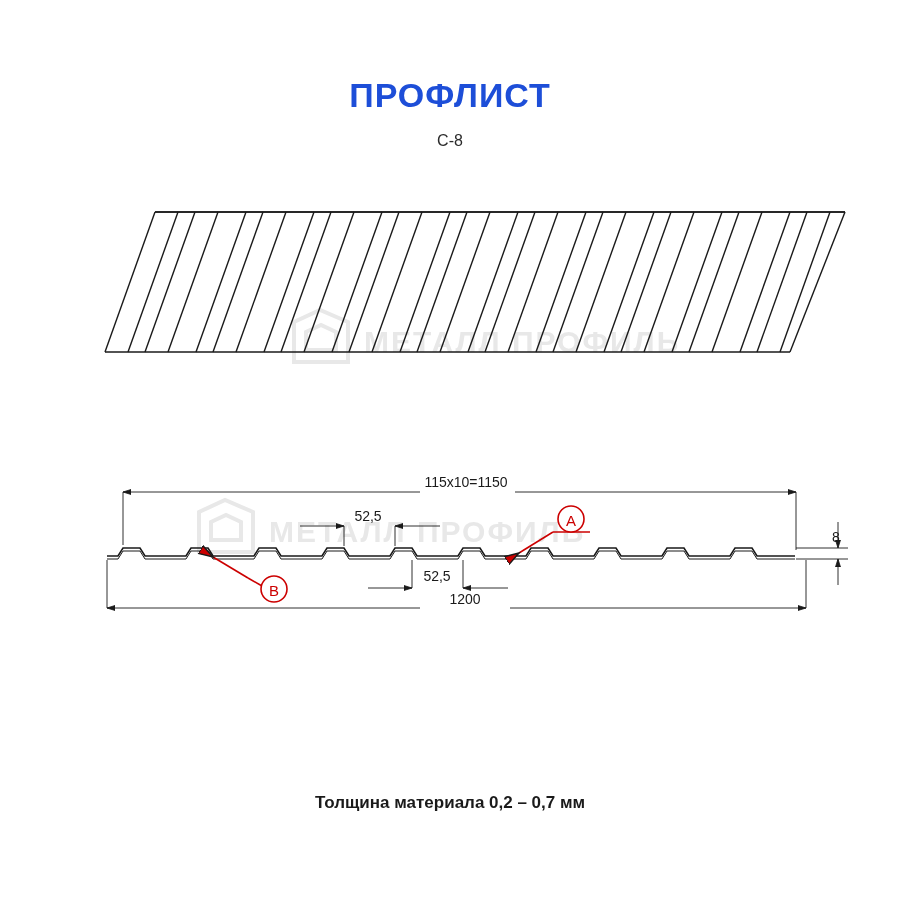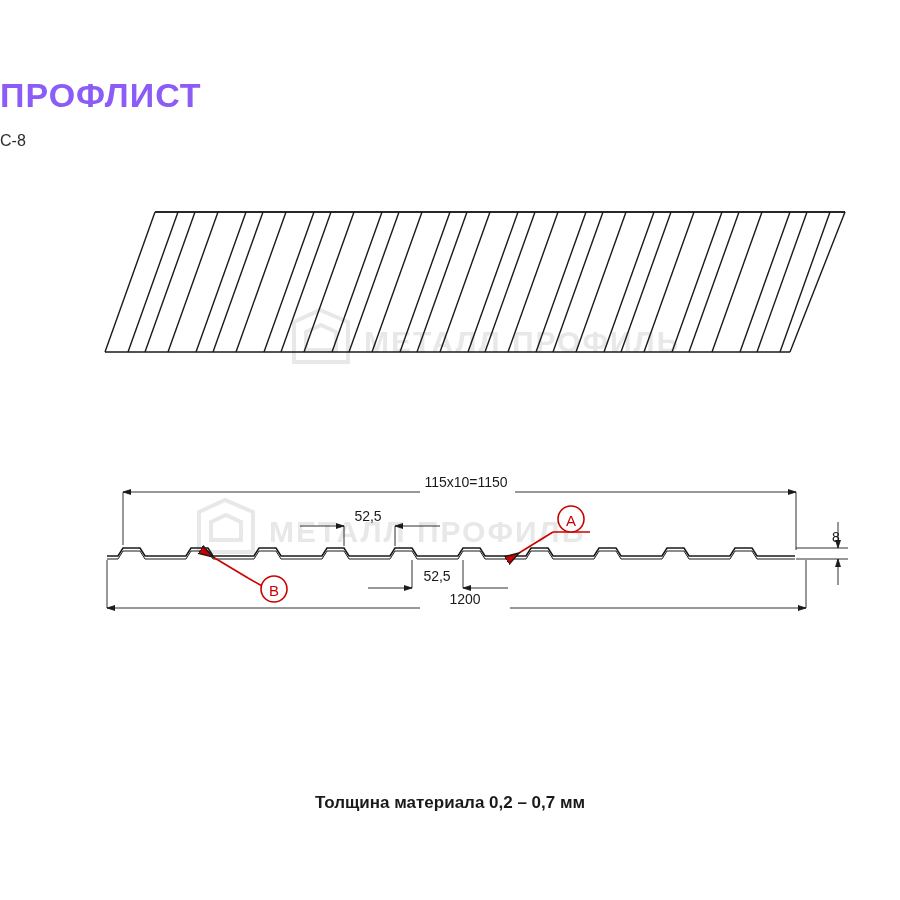--- a/index.html
+++ b/index.html
@@ -16,32 +16,32 @@
     width: 900px;
     height: 900px;
     background: #ffffff;
     overflow: hidden;
   }
   .title {
     position: absolute;
     top: 76px;
     left: 0;
     width: 900px;
-    text-align: left;
+    text-align: center;
     font-size: 34px;
     font-weight: bold;
     letter-spacing: 1px;
-    color: #8b5cf6;
+    color: #1d4ed8;
   }
   .subtitle {
     position: absolute;
     top: 132px;
     left: 0;
     width: 900px;
-    text-align: left;
+    text-align: center;
     font-size: 16px;
     color: #2b2b2b;
   }
   .footer {
     position: absolute;
     top: 793px;
     left: 0;
     width: 900px;
     text-align: center;
     font-size: 17px;

